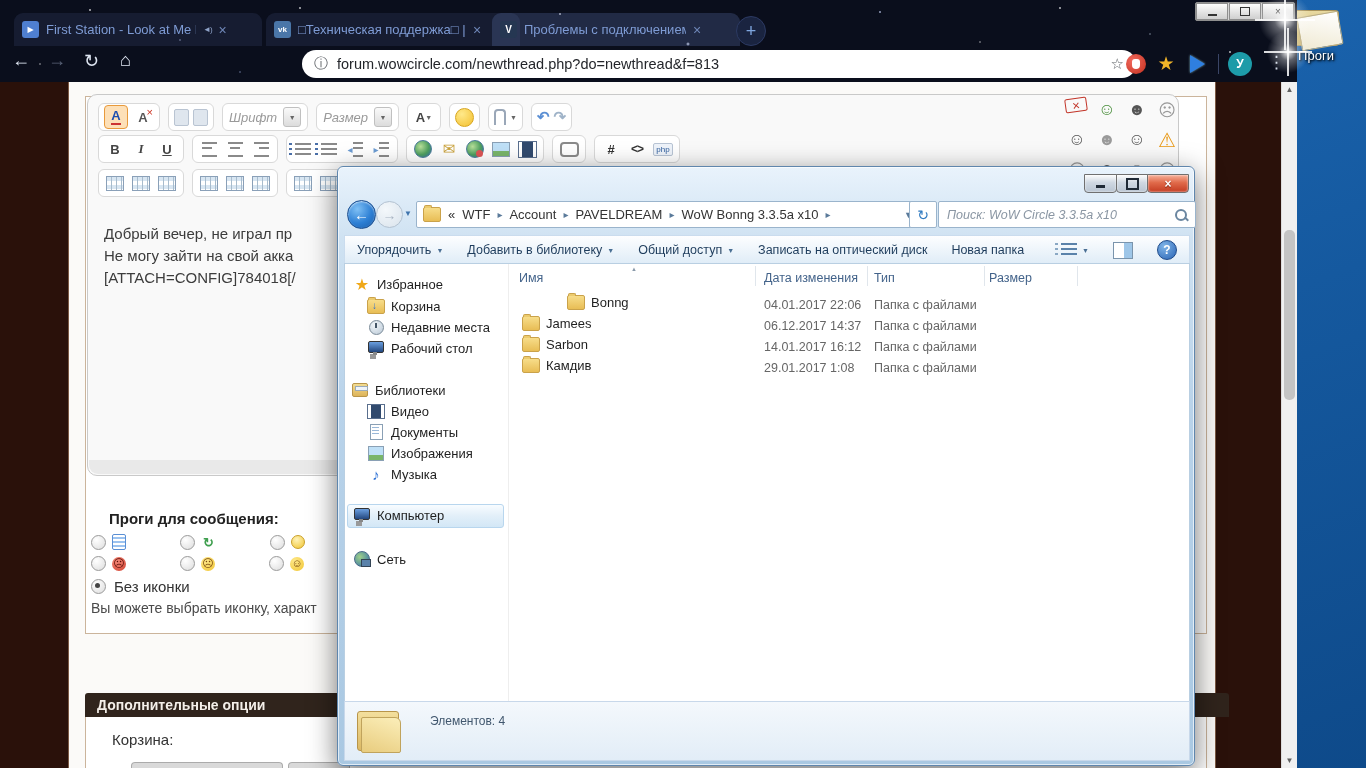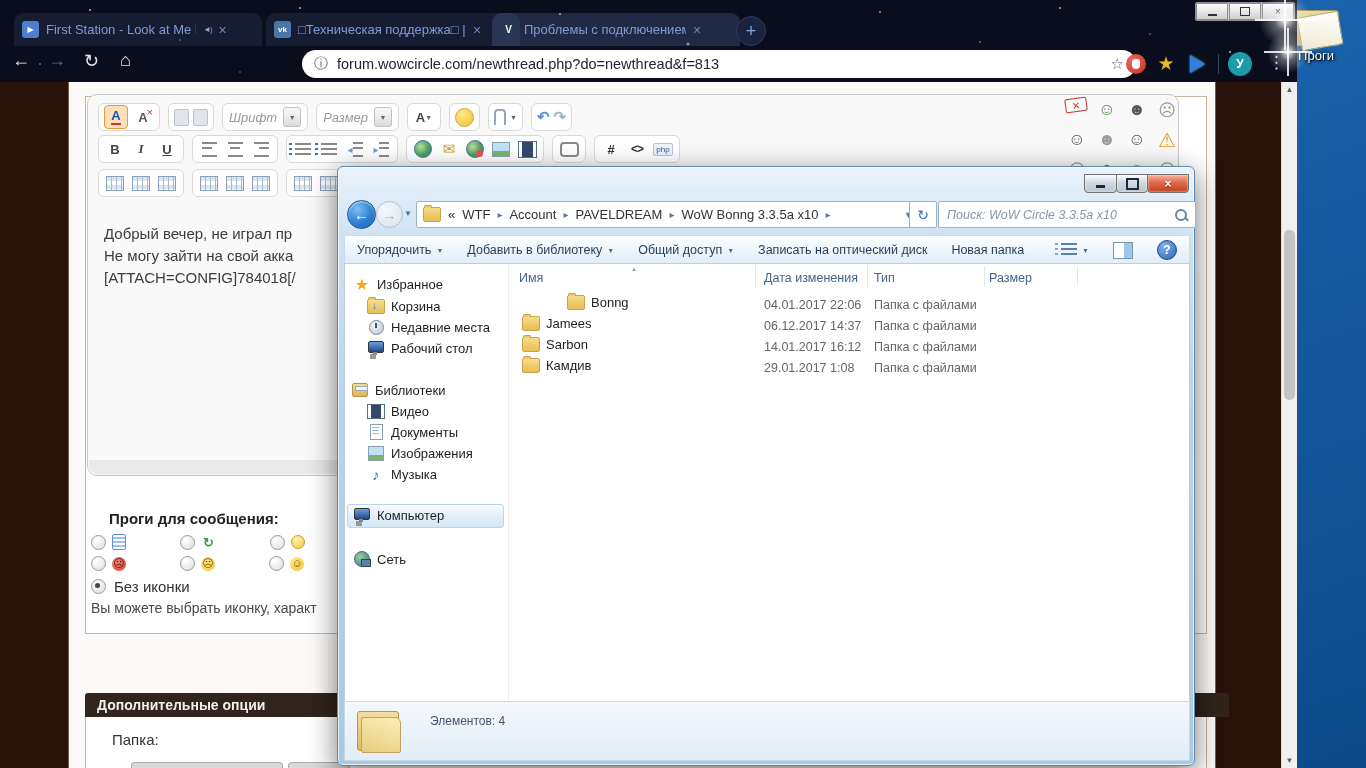--- a/index.html
+++ b/index.html
@@ -462,21 +462,21 @@
             </span>
         </div>
         <div class="ab" style="left:22px;top:496px;display:flex;gap:8px;align-items:center;">
           <span class="radio sel"></span>
           <span style="font-size:15px;color:#333;">Без иконки</span>
         </div>
         <div class="hint" style="left:22px;top:518px;">Вы можете выбрать иконку, характ</div>
 
         <div class="optshead" style="left:16px;top:611px;width:1120px;height:24px;">Дополнительные опции</div>
         <div class="optsbody" style="left:16px;top:635px;width:1120px;height:51px;">
-          <span class="ab" style="left:26px;top:14px;font-size:15px;color:#333;">Папка:</span>
+          <span class="ab" style="left:26px;top:14px;font-size:15px;color:#333;">Корзина:</span>
           <span class="cbx" style="left:298px;top:11px;">✓</span>
           <span class="ab" style="left:300px;top:32px;font-size:13px;color:#666;">Пр</span>
         </div>
 
         <div class="frag" style="left:62px;top:680px;width:150px;height:6px;"></div>
         <div class="frag" style="left:219px;top:680px;width:60px;height:6px;"></div>
       </div>
 
       <div class="vscroll">
         <div class="varrow" style="top:0;">▲</div>

